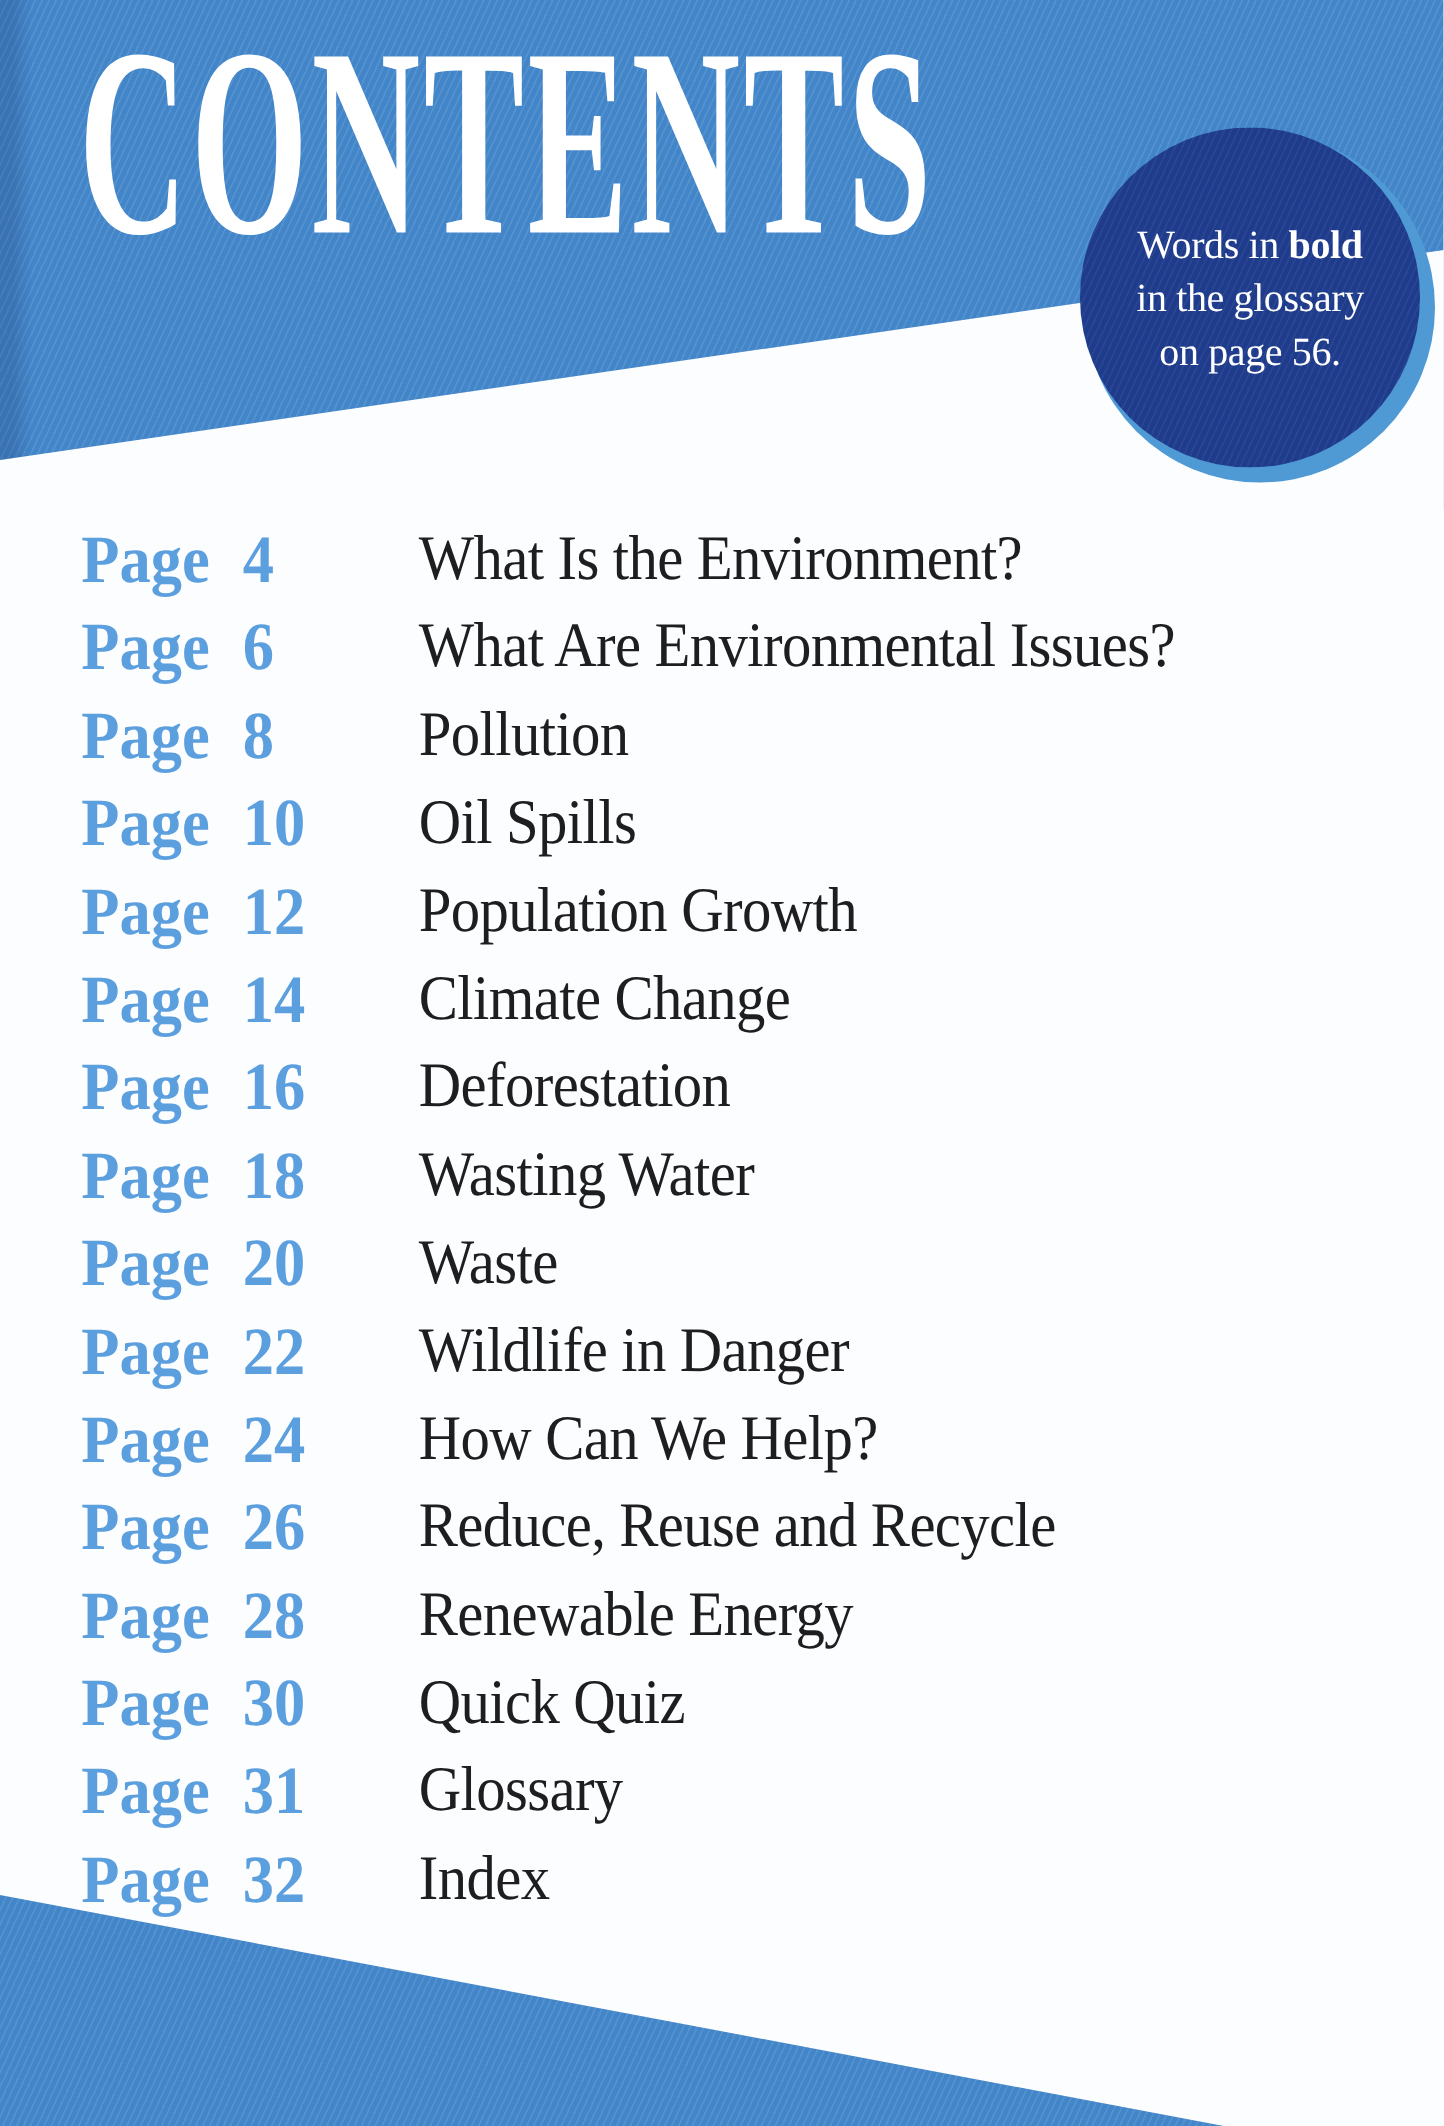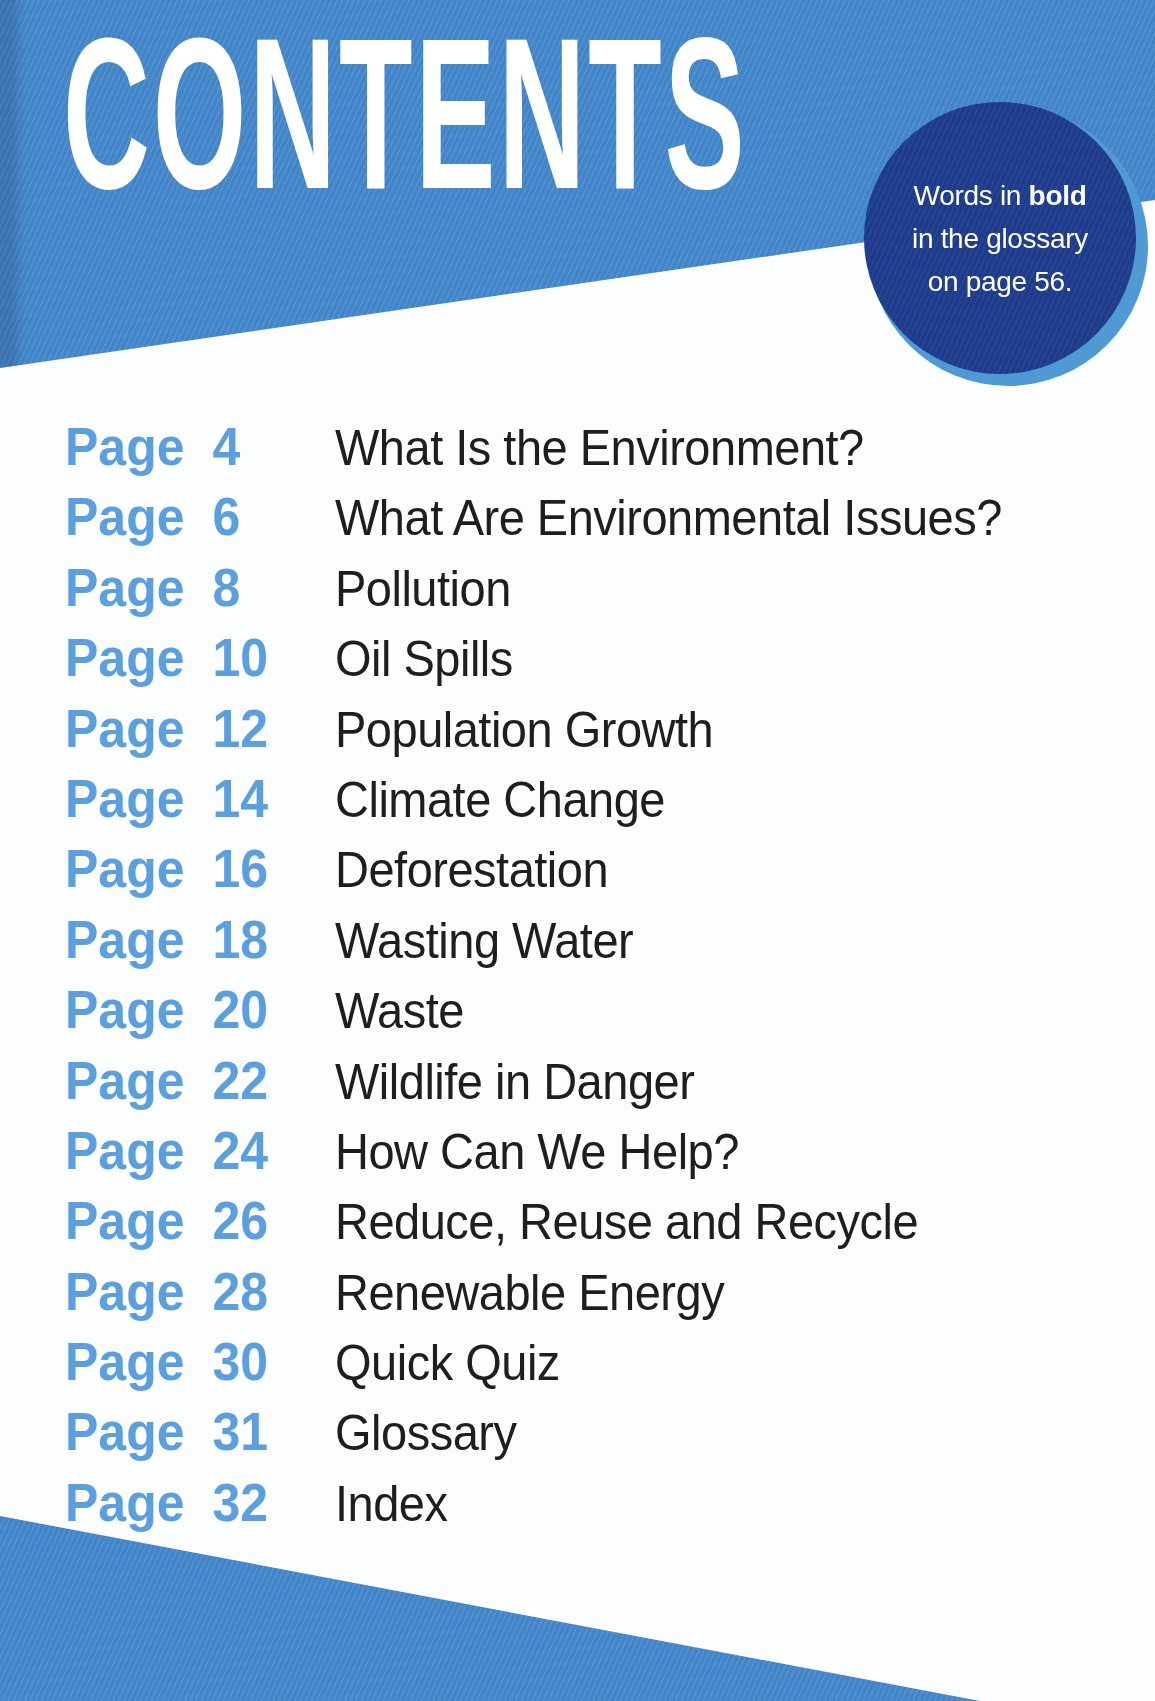--- a/index.html
+++ b/index.html
@@ -1,21 +1,21 @@
 <!DOCTYPE html>
 <html><head>
 <meta charset="utf-8">
 <style>
   html,body { margin:0; padding:0; background:#e8e8e8; }
   .page {
     position:relative;
     width:1155px; height:1701px;
     background:#fcfdfe;
     overflow:hidden;
-    font-family:Liberation Sans, sans-serif;
+    font-family:Liberation Serif, serif;
   }
   
   .band-top {
     position:absolute; inset:0;
     background-color:#4285C9;
     background-image:
       linear-gradient(90deg, rgba(18,42,92,.20) 0px, rgba(18,42,92,.20) 10px, rgba(18,42,92,0) 26px),
       repeating-linear-gradient(115deg, rgba(255,255,255,.09) 0px, rgba(255,255,255,.09) 1.5px, rgba(255,255,255,0) 1.5px, rgba(255,255,255,0) 5px);
     clip-path: polygon(0 0, 100% 0, 100% 200px, 0 368px);
   }
@@ -35,21 +35,21 @@
   }
   .note-circle {
     position:absolute; left:864px; top:102px;
     width:272px; height:272px; border-radius:50%;
     background-color:#1E3B8C;
     background-image: repeating-linear-gradient(115deg, rgba(255,255,255,.05) 0px, rgba(255,255,255,.05) 1.5px, rgba(255,255,255,0) 1.5px, rgba(255,255,255,0) 5px);
     color:#ffffff;
     display:flex; flex-direction:column; justify-content:center; align-items:center;
     text-align:center;
   }
-  .note-line { margin:0; font-size:28px; line-height:43px; font-weight:400; letter-spacing:-0.3px;text-align:center; }
+  .note-line { margin:0; font-size:32px; line-height:43px; font-weight:400; letter-spacing:-0.3px;text-align:center; }
   .note-line b { font-weight:700; }
   
   .toc { position:absolute; left:65px; top:412px; }
   .row { height:70.4px; display:flex; align-items:center; transform:scaleY(1.08); transform-origin:left center; }
   .pg {
     flex:0 0 270px;
     font-size:50px; font-weight:700; color:#5C9FDF;
     word-spacing:14px; letter-spacing:0px;
     white-space:nowrap;
   }

